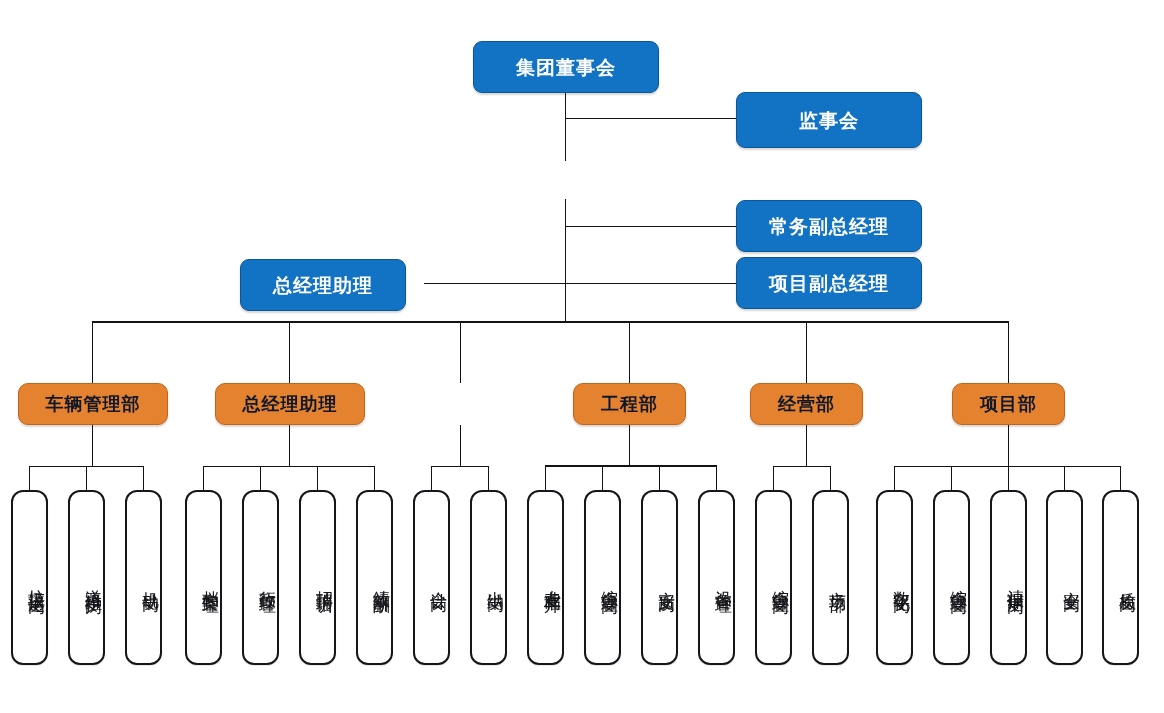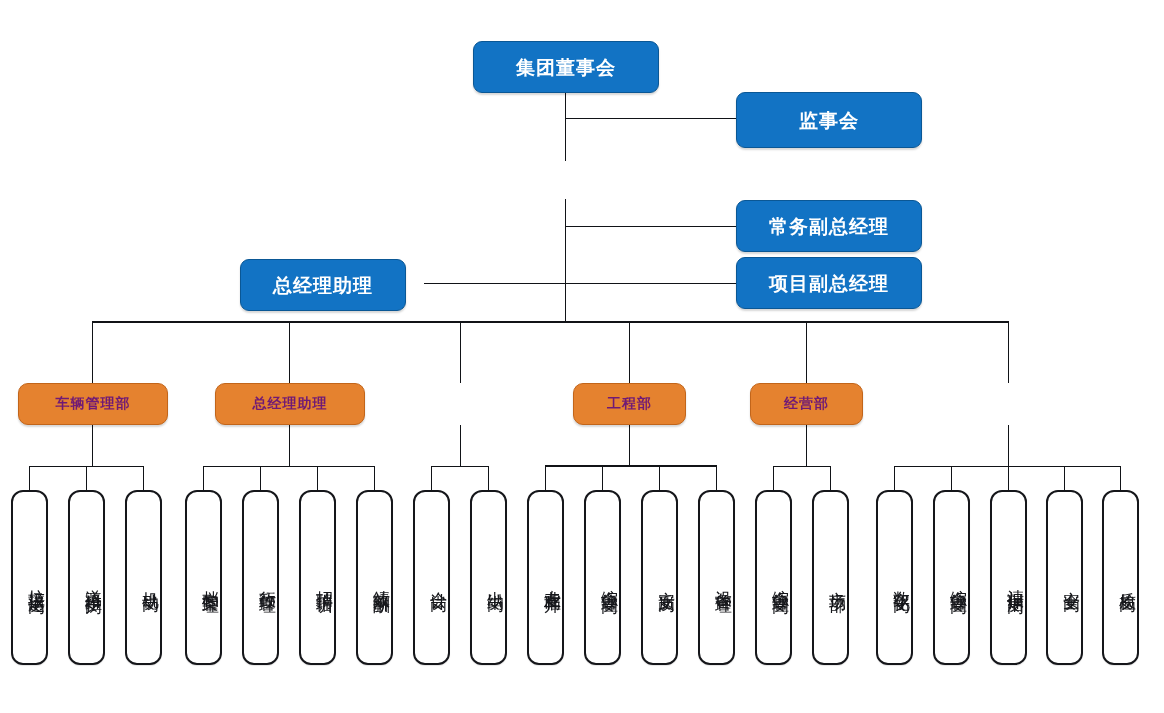--- a/index.html
+++ b/index.html
@@ -38,22 +38,22 @@
     color: #ffffff;
     font-size: 19px;
     font-weight: 700;
     letter-spacing: 1px;
     box-shadow: 0 2px 2px rgba(0,0,0,0.16);
   }
 
   .node-orange {
     background: #e5822f;
     border: 1px solid #c2651a;
-    color: #701a75;
-    font-size: 14px;
+    color: #0f172a;
+    font-size: 18px;
     font-weight: 700;
     letter-spacing: 1px;
     border-radius: 10px;
     box-shadow: 0 2px 2px rgba(0,0,0,0.16);
   }
 
   .node-leaf {
     background: #ffffff;
     border: 2px solid #15161a;
     border-radius: 12px;
@@ -174,20 +174,23 @@
   </div>
   <div class="node node-orange" style="left:215px; top:383px; width:150px; height:42px;">
     <span>总经理助理</span>
   </div>
   <div class="node node-orange" style="left:573px; top:383px; width:113px; height:42px;">
     <span>工程部</span>
   </div>
   <div class="node node-orange" style="left:750px; top:383px; width:113px; height:42px;">
     <span>经营部</span>
   </div>
+  <div class="node node-orange" style="left:952px; top:383px; width:113px; height:42px;">
+    <span>项目部</span>
+  </div>
 
   <div class="node node-leaf" style="left:11px; top:490px; width:37px; height:175px;">
     <span class="leaf-text">垃圾清运岗</span>
   </div>
   <div class="node node-leaf" style="left:68px; top:490px; width:37px; height:175px;">
     <span class="leaf-text">道路维护岗</span>
   </div>
   <div class="node node-leaf" style="left:125px; top:490px; width:37px; height:175px;">
     <span class="leaf-text">机动岗</span>
   </div>

